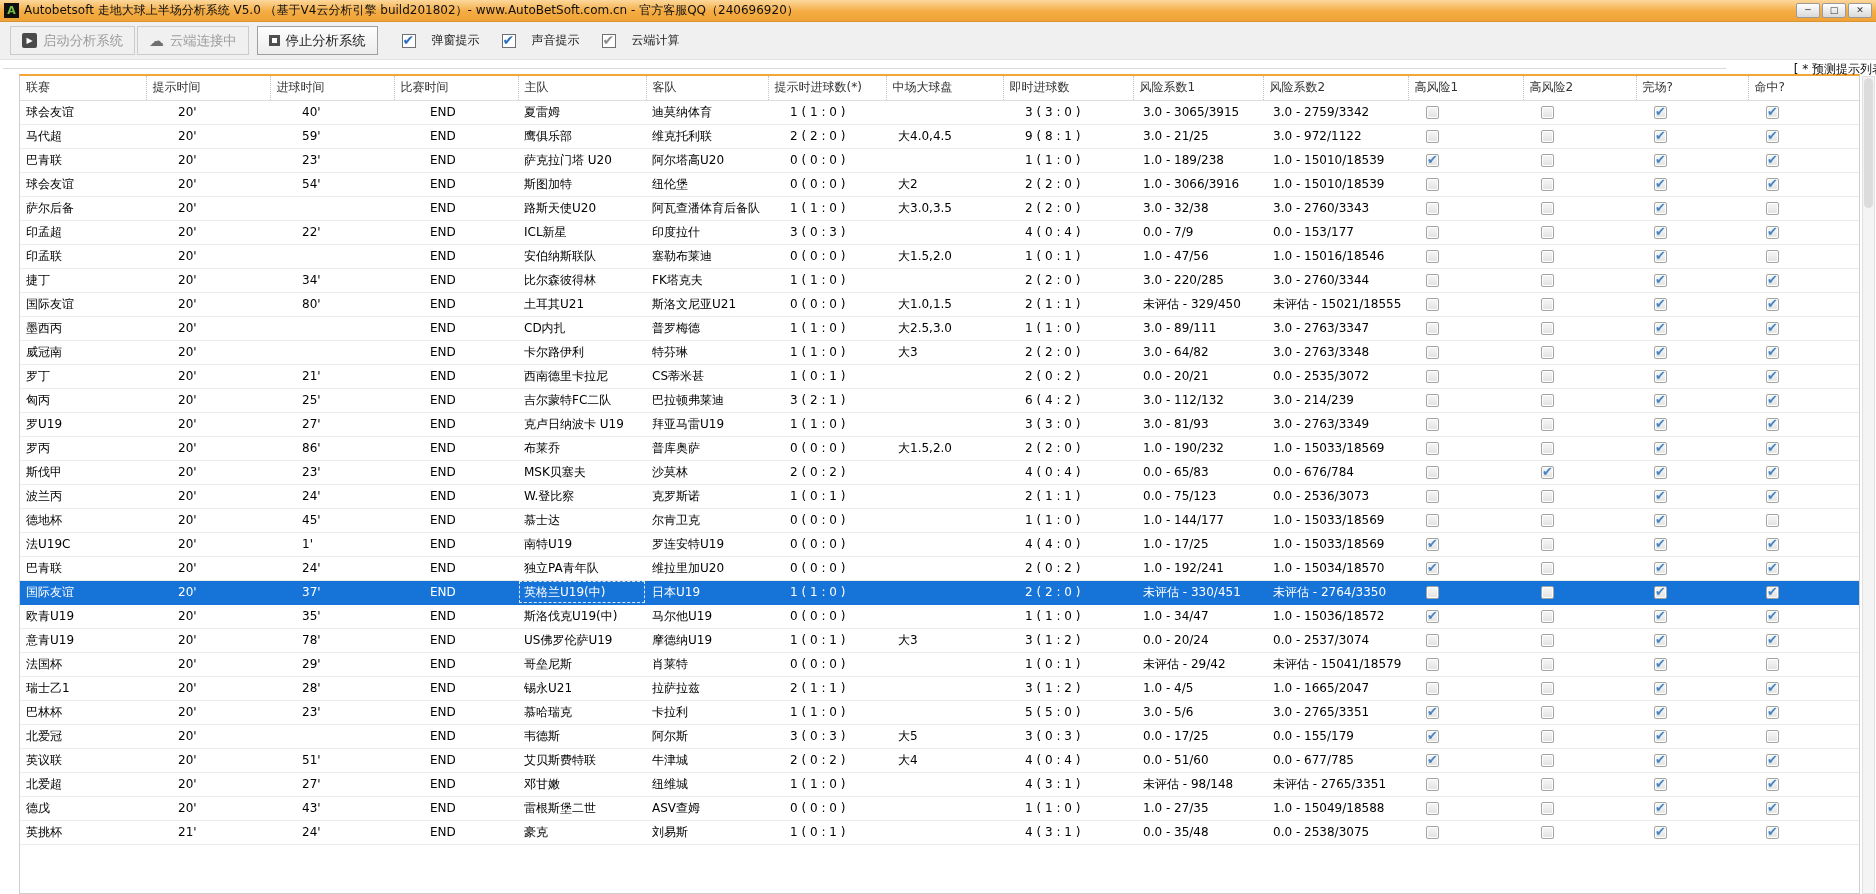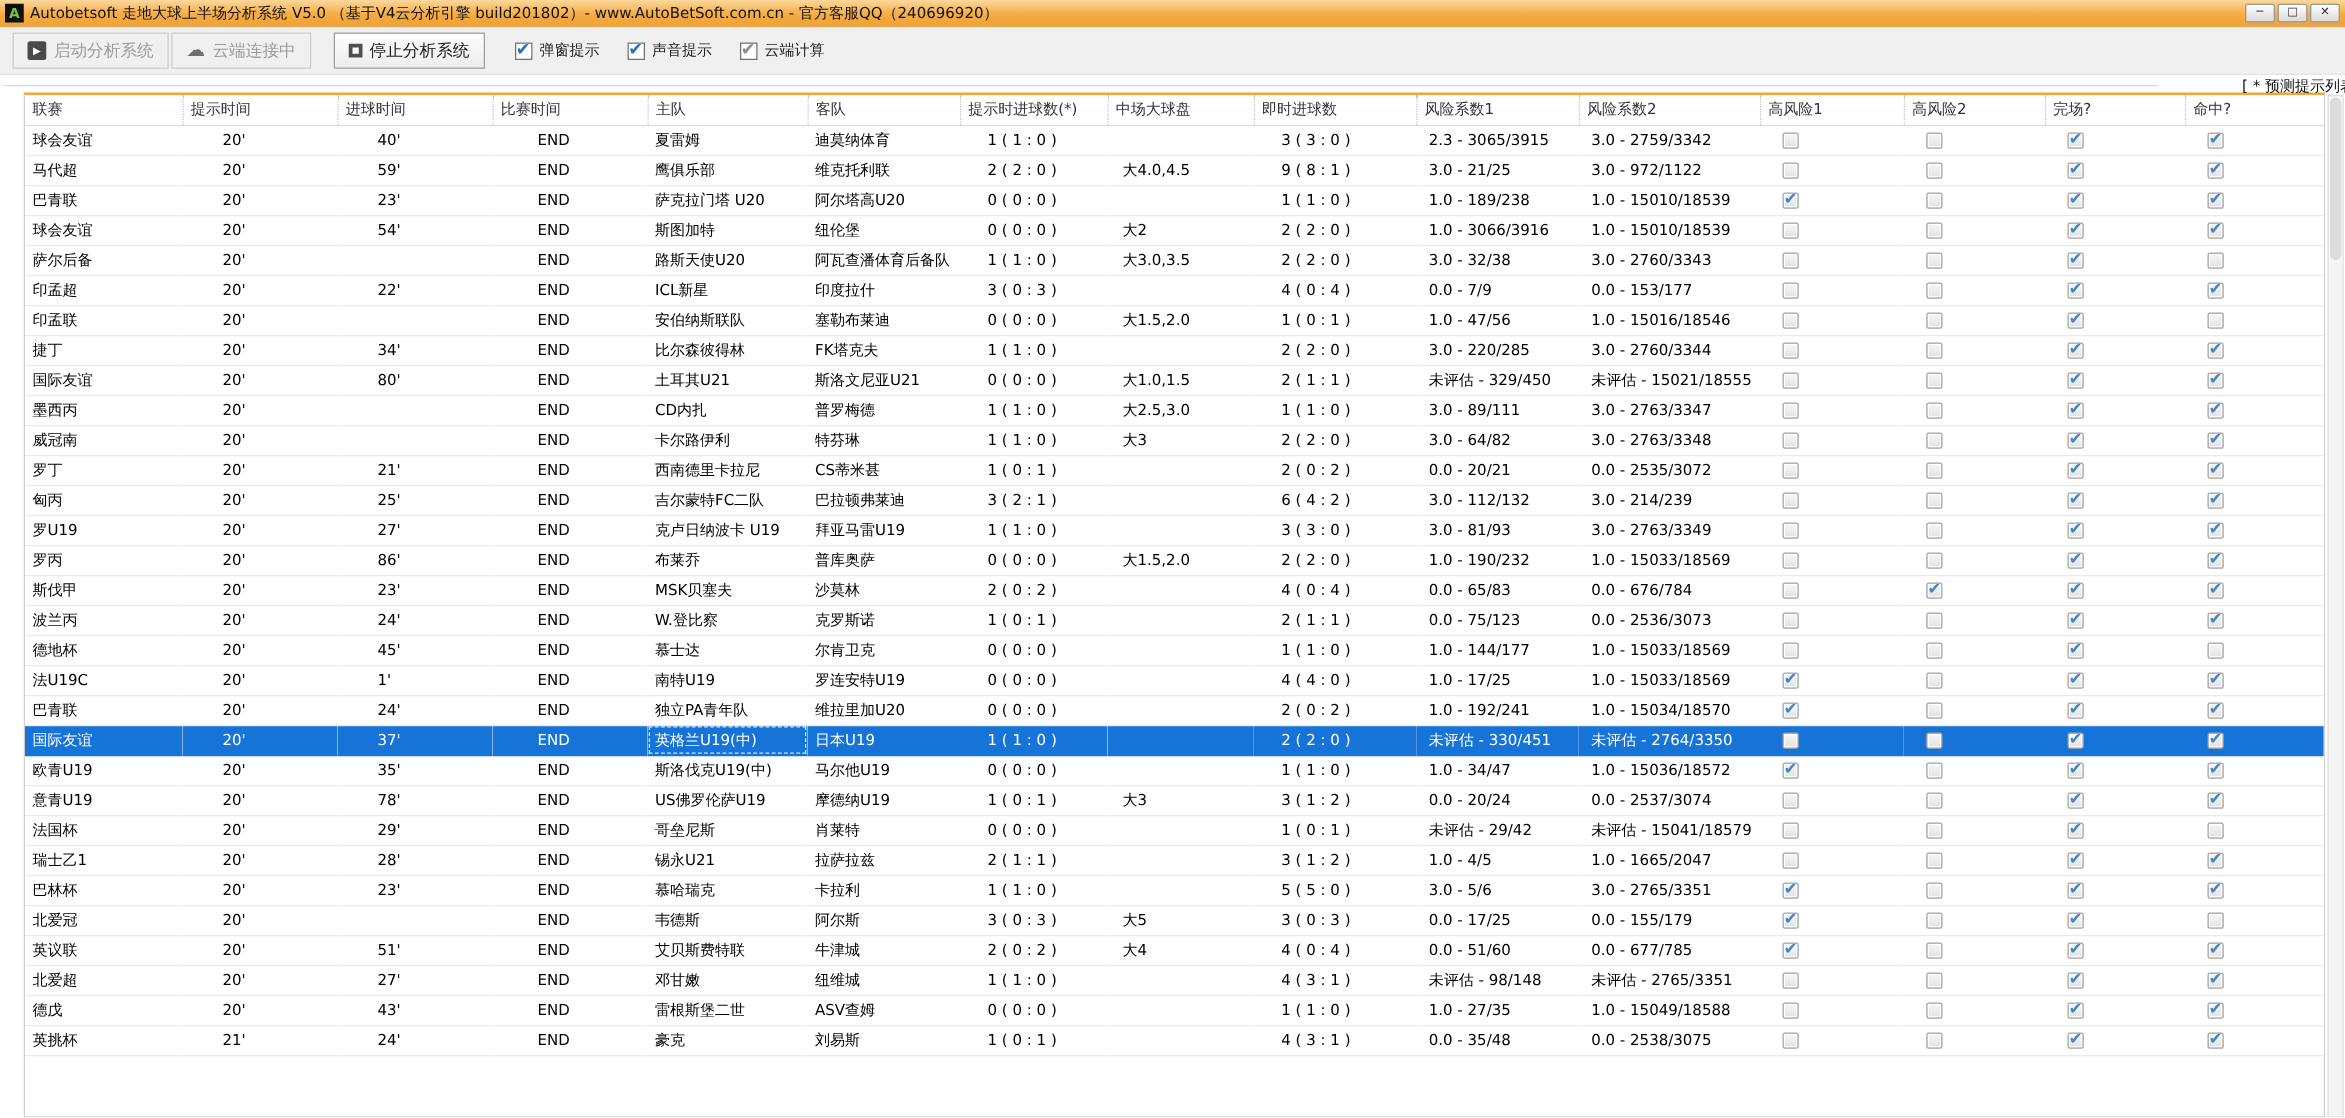--- a/index.html
+++ b/index.html
@@ -32,31 +32,31 @@
     height:38px; background:#f0f0f0; display:flex; align-items:center;
     padding:0 10px; border-bottom:1px solid #e4e4e4;
   }
   .tbtn {
     height:29px; display:flex; align-items:center; gap:6px; padding:0 11px;
     border:1px solid #cbcbcb; background:#f0f0f0; color:#9c9c9c; margin-right:2px;
     white-space:nowrap;
   }
   .tbtn.enabled {
     background:linear-gradient(#fdfdfd,#ededed); border:1px solid #9f9f9f; color:#1a1a1a;
-    margin-left:16px;
+    margin-left:6px;
   }
   .icon-play {
     width:15px; height:15px; background:#4a4a4a; color:#fff; font-size:8px;
     line-height:15px; text-align:center; border-radius:2px;
   }
   .icon-cloud { color:#6f6f6f; font-size:15px; line-height:15px; }
   .icon-stop {
     width:11px; height:11px; border:3px solid #4f4f4f; background:#fff;
   }
-  .tcb { display:flex; align-items:center; gap:6px; margin-left:22px; color:#222; }
+  .tcb { display:flex; align-items:center; gap:16px; margin-left:22px; color:#222; }
   .tcb .box { width:14px; height:14px; border:1px solid #707070; background:#fff; position:relative; }
   .tcb .box.checked::after {
     content:"✔"; position:absolute; left:0px; top:-3px; font-size:14px; font-weight:bold; color:#2a6fc3;
   }
   .tcb .box.checked.gray::after { color:#8d8d8d; }
   
   .content { position:absolute; top:60px; left:0; right:0; bottom:0; background:#fff; overflow:hidden; }
   .legend-text {
     position:absolute; top:1px; right:-8px; white-space:nowrap; color:#111; z-index:3;
   }
@@ -193,21 +193,21 @@
           <tr>
     <td>球会友谊</td>
     <td>20'</td>
     <td>40'</td>
     <td>END</td>
     <td>夏雷姆</td>
     <td>迪莫纳体育</td>
     <td>1 ( 1 : 0 )</td>
     <td></td>
     <td>3 ( 3 : 0 )</td>
-    <td>2.3 - 3065/3915</td>
+    <td>3.0 - 3065/3915</td>
     <td>3.0 - 2759/3342</td>
     <td class="cbcell"><span class="rcb"></span></td>
     <td class="cbcell"><span class="rcb"></span></td>
     <td class="cbcell"><span class="rcb checked"></span></td>
     <td class="cbcell"><span class="rcb checked"></span></td>
   </tr>
           <tr>
     <td>马代超</td>
     <td>20'</td>
     <td>59'</td>

